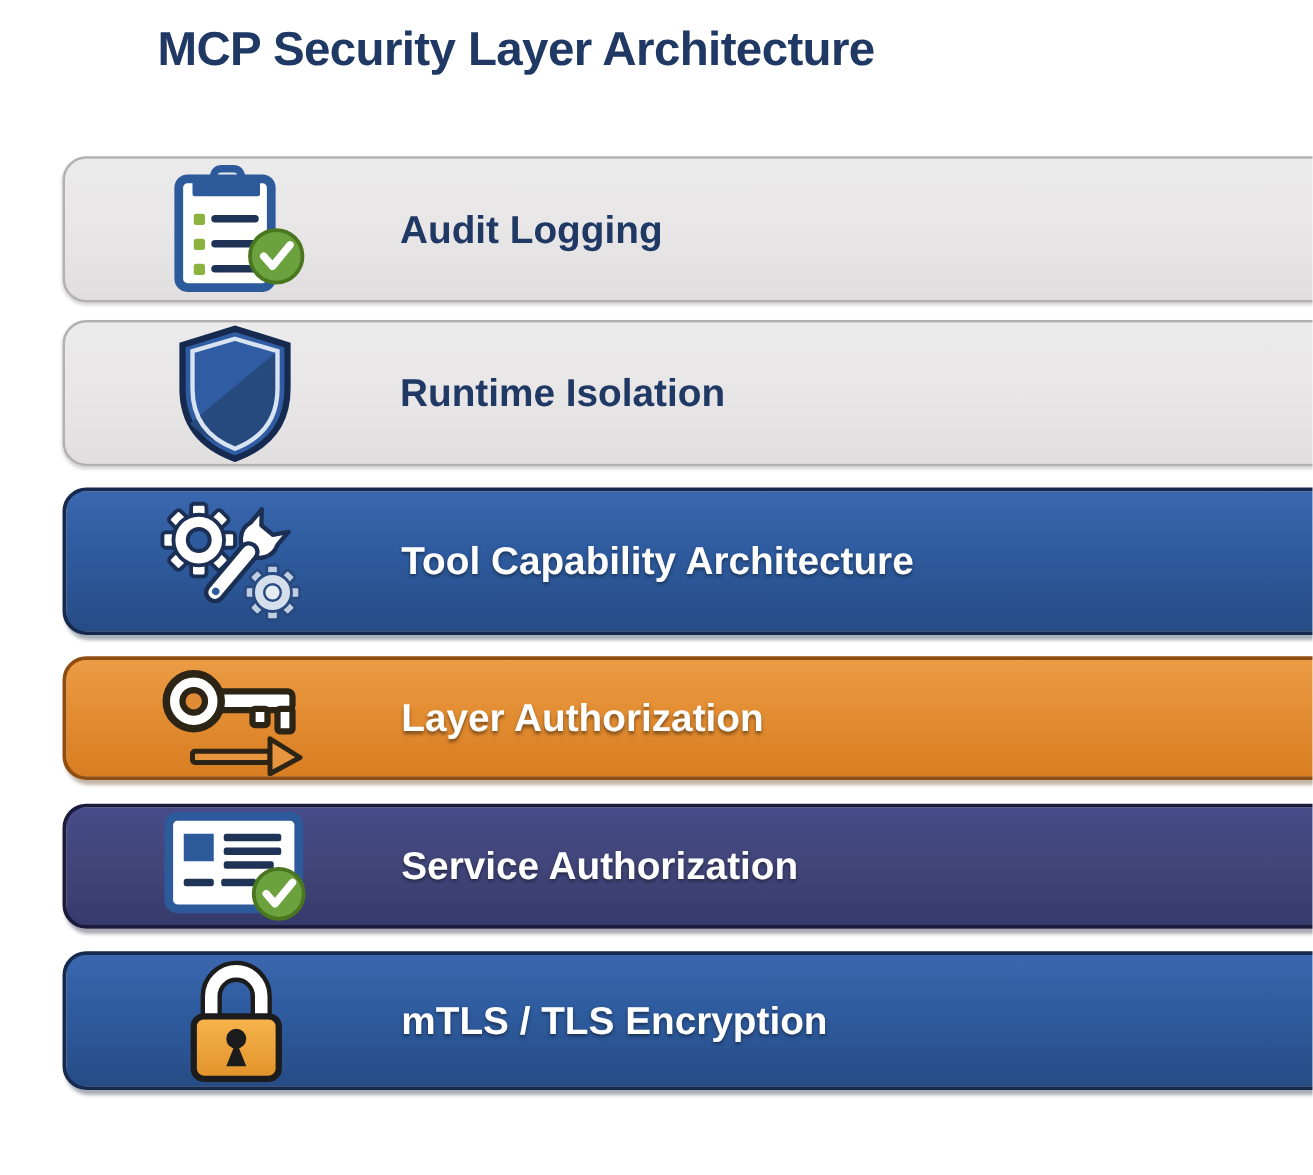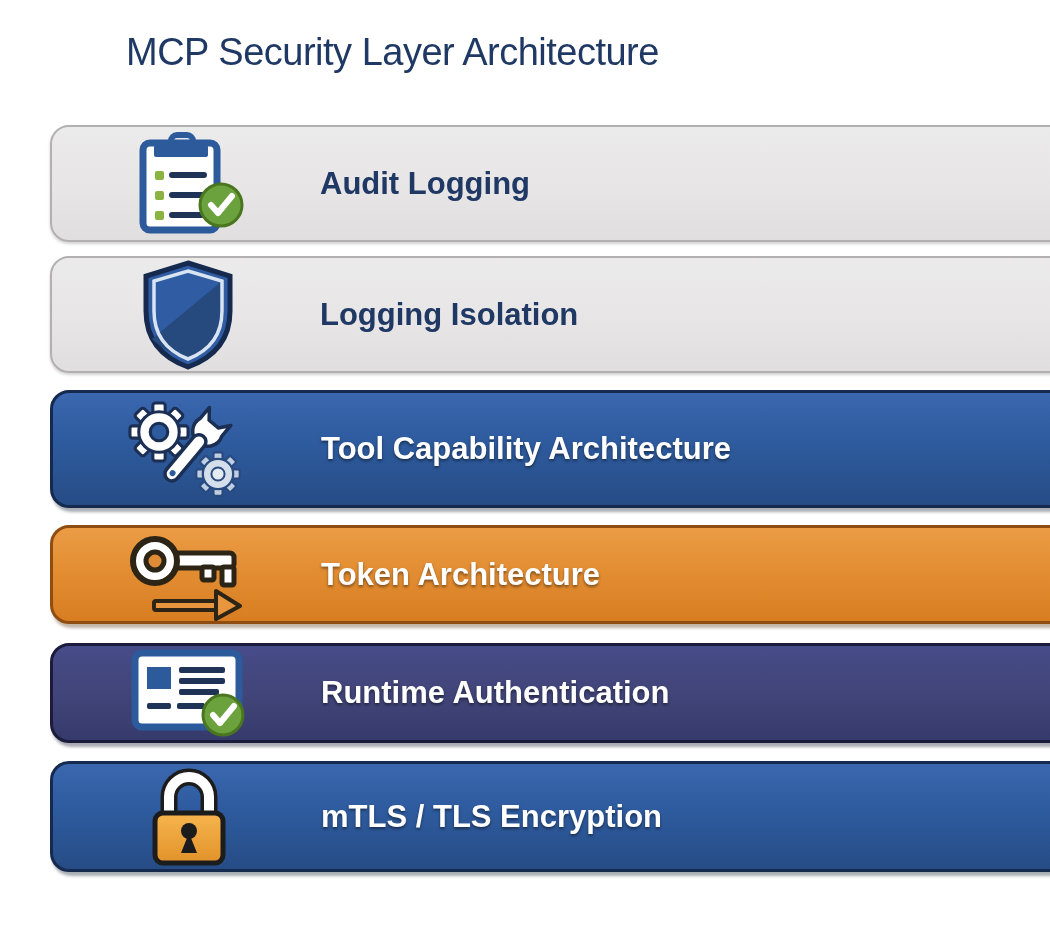--- a/index.html
+++ b/index.html
@@ -3,22 +3,22 @@
 <meta charset="utf-8">
 <style>
   html,body{margin:0;padding:0;}
   body{
     width:1050px;height:940px;background:#ffffff;
     font-family:"Liberation Sans","DejaVu Sans",sans-serif;
     position:relative;overflow:hidden;
   }
   .stage{position:absolute;inset:0;}
   .title{
-    position:absolute;top:31px;left:126px;
-    font-size:38px;font-weight:normal;letter-spacing:-0.5px;
+    position:absolute;top:19px;left:126px;
+    font-size:38px;font-weight:bold;letter-spacing:-0.5px;
     color:var(--title-text,#1f3864);
     text-align:center;
   }
   .layer{
     position:absolute;left:50px;width:1034px;box-sizing:border-box;
     border-radius:19px;
   }
   .layer .icon-slot{
     position:absolute;left:56px;width:160px;top:50%;
     transform:translateY(-50%);
@@ -88,21 +88,21 @@
   </div>
 
   <div class="layer theme-gray" id="bar-2">
     <span class="icon-slot">
       <svg width="96" height="112" viewBox="0 0 96 112">
         <path d="M48 4 L90 17 V52 C90 84 70 100 48 108 C26 100 6 84 6 52 V17 Z" fill="#2f5ca2" stroke="#152a4e" stroke-width="5"></path>
         <path d="M12 80 L82 22 L84 52 C84 79 67 94 48 101 C35 96 22 90 12 80 Z" fill="#26497e"></path>
         <path d="M48 12 L82 22 V52 C82 79 66 93 48 100 C30 93 14 79 14 52 V22 Z" fill="none" stroke="#d9e4f2" stroke-width="3.5"></path>
       </svg>
     </span>
-    <span class="label">Logging Isolation</span>
+    <span class="label">Runtime Isolation</span>
   </div>
 
   <div class="layer theme-blue" id="bar-3">
     <span class="icon-slot">
       <svg width="132" height="106" viewBox="0 0 132 106">
 
         <g transform="translate(36,36) scale(0.88)">
           <g fill="#ffffff" stroke="#1b2f55" stroke-width="3.5">
             <rect x="-7" y="-33" width="14" height="16" rx="3"></rect>
             <rect x="-7" y="-33" width="14" height="16" rx="3" transform="rotate(45)"></rect>
@@ -149,38 +149,38 @@
         <rect x="46" y="24" width="60" height="15" rx="4" fill="#ffffff" stroke="#2c2414" stroke-width="5"></rect>
         <rect x="74" y="38" width="12" height="13" rx="2" fill="#ffffff" stroke="#2c2414" stroke-width="5"></rect>
         <rect x="94" y="38" width="12" height="18" rx="2" fill="#ffffff" stroke="#2c2414" stroke-width="5"></rect>
         <circle cx="27" cy="32" r="22" fill="#ffffff" stroke="#2c2414" stroke-width="6"></circle>
         <circle cx="27" cy="32" r="9" fill="#e08c36" stroke="#2c2414" stroke-width="5"></circle>
 
         <rect x="26" y="72" width="62" height="9" rx="2" fill="#e8953f" stroke="#2c2414" stroke-width="4"></rect>
         <polygon points="88,62 112,77 88,90" fill="#e8953f" stroke="#2c2414" stroke-width="4" stroke-linejoin="round"></polygon>
       </svg>
     </span>
-    <span class="label">Token Architecture</span>
+    <span class="label">Layer Authorization</span>
   </div>
 
   <div class="layer theme-indigo" id="bar-5">
     <span class="icon-slot">
       <svg width="120" height="96" viewBox="0 0 120 96">
         <rect x="6" y="8" width="104" height="74" rx="7" fill="#ffffff" stroke="#2d5a9b" stroke-width="7"></rect>
         <rect x="18" y="22" width="24" height="22" fill="#2d5a9b"></rect>
         <rect x="50" y="22" width="46" height="6" rx="2" fill="#1e3356"></rect>
         <rect x="50" y="33" width="46" height="6" rx="2" fill="#1e3356"></rect>
         <rect x="50" y="44" width="40" height="6" rx="2" fill="#1e3356"></rect>
         <rect x="18" y="58" width="24" height="6" rx="2" fill="#1e3356"></rect>
         <rect x="48" y="58" width="28" height="6" rx="2" fill="#1e3356"></rect>
         <circle cx="94" cy="70" r="20" fill="#6ca23d" stroke="#49761f" stroke-width="3"></circle>
         <path d="M84 70 l7 8 l14 -17" fill="none" stroke="#ffffff" stroke-width="6" stroke-linecap="round" stroke-linejoin="round"></path>
       </svg>
     </span>
-    <span class="label">Runtime Authentication</span>
+    <span class="label">Service Authorization</span>
   </div>
 
   <div class="layer theme-blue" id="bar-6">
     <span class="icon-slot">
       <svg width="92" height="104" viewBox="0 0 92 104">
         <defs>
           <linearGradient id="lockgrad" x1="0" y1="0" x2="0" y2="1">
             <stop offset="0" stop-color="#f7b54e"></stop>
             <stop offset="1" stop-color="#e2922a"></stop>
           </linearGradient>

